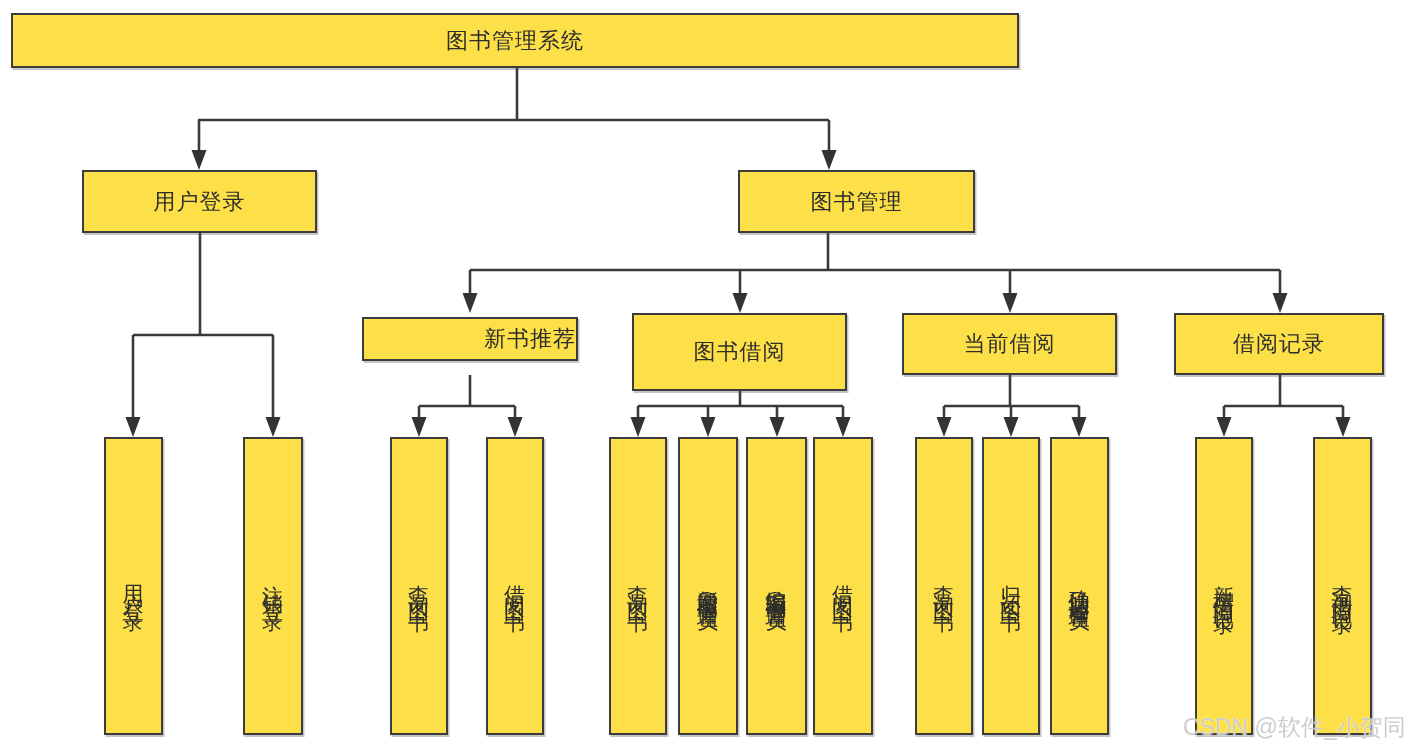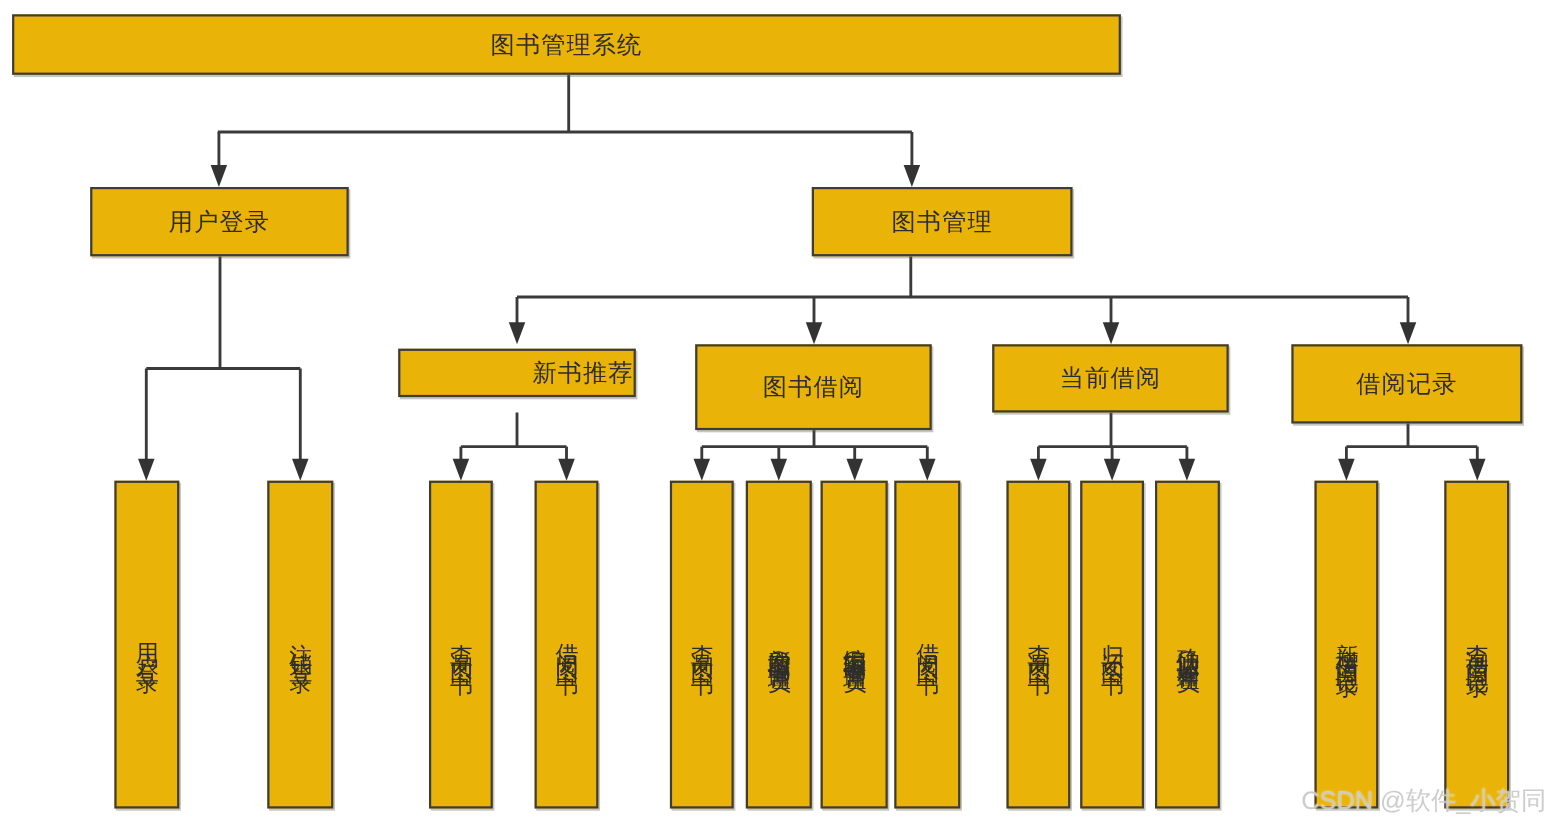--- a/index.html
+++ b/index.html
@@ -15,21 +15,21 @@
   }
   #edges {
     position: absolute; left: 0; top: 0;
     width: 1405px; height: 747px;
   }
   #edges line { stroke: #3a3a3a; stroke-width: 2.6; }
   #edges polygon { fill: #333333; }
   .box {
     position: absolute;
     box-sizing: border-box;
-    background: #eab308;
+    background: #fde047;
     border: 2.5px solid #3c3c3c;
     box-shadow: 1.5px 2px 0 rgba(90,90,90,0.35);
     display: flex;
     align-items: center;
     justify-content: center;
     color: #2d2d2d;
     z-index: 2;
   }
   .hlabel {
     font-size: 22px;
@@ -148,21 +148,21 @@
 
   <div class="box" style="left:362px; top:317px; width:216px; height:44px;justify-content:flex-end;">
     <span class="hlabel">新书推荐</span>
   </div>
   <div class="box" style="left:632px; top:313px; width:215px; height:78px;">
     <span class="hlabel">图书借阅</span>
   </div>
   <div class="box" style="left:902px; top:313px; width:215px; height:62px;align-items:center;">
     <span class="hlabel">当前借阅</span>
   </div>
-  <div class="box" style="left:1174px; top:313px; width:210px; height:72px;">
+  <div class="box" style="left:1174px; top:313px; width:210px; height:62px;">
     <span class="hlabel">借阅记录</span>
   </div>
 
   <div class="box vbox" style="left:104px; top:437px; width:59px; height:298px;">
     <span class="vlabel">用户登录</span>
   </div>
   <div class="box vbox" style="left:243px; top:437px; width:60px; height:298px;">
     <span class="vlabel">注销登录</span>
   </div>
 

